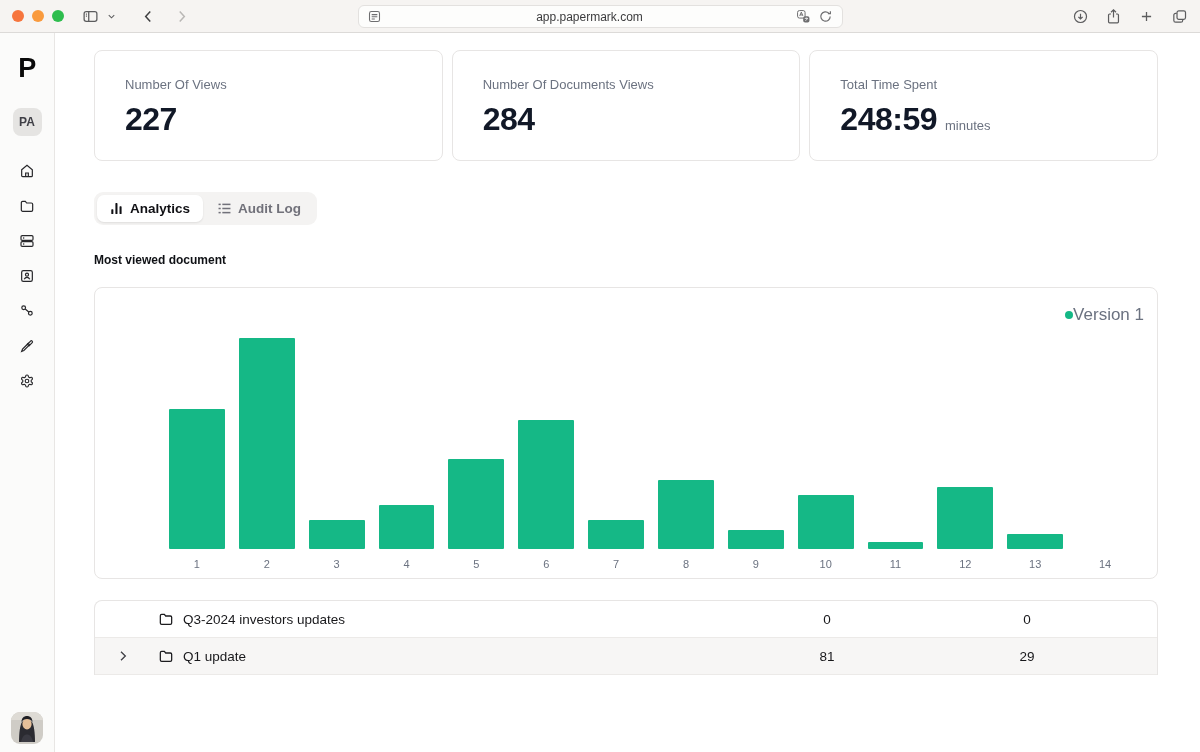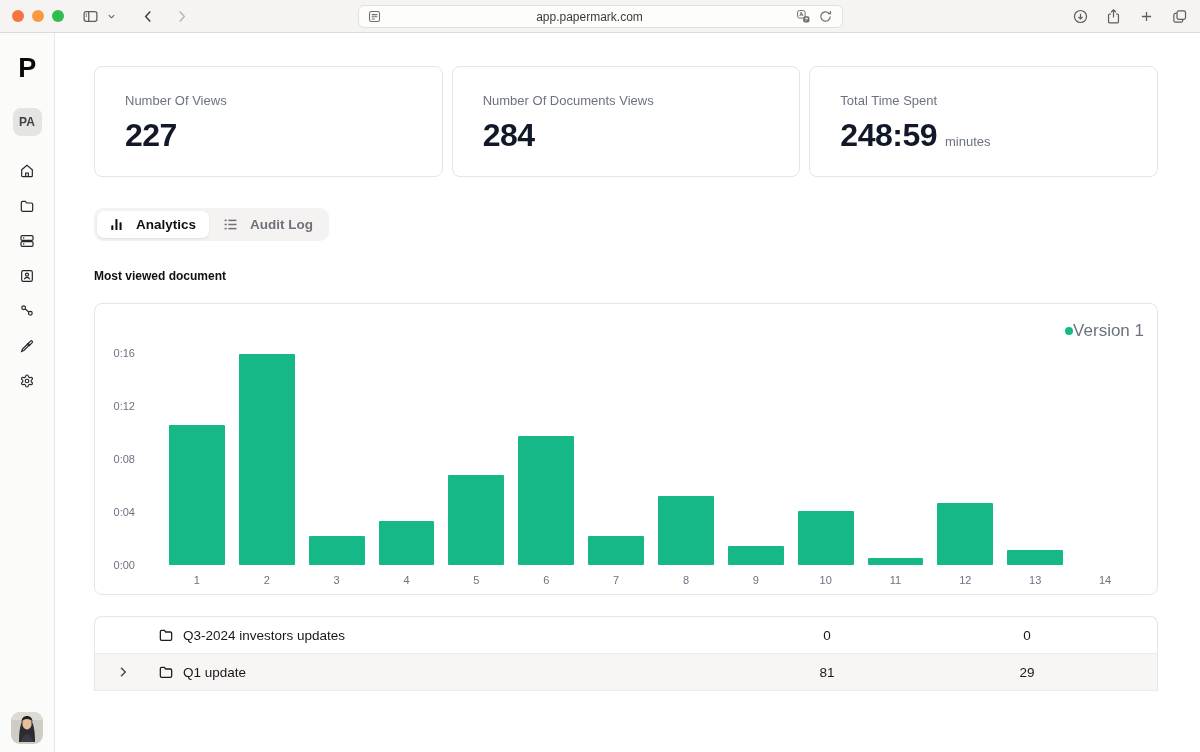--- a/index.html
+++ b/index.html
@@ -27,29 +27,29 @@
     color:#3f3f46; font-size:12px; font-weight:600; display:flex; align-items:center; justify-content:center; }
   .side-nav { margin-top:27px; display:flex; flex-direction:column; gap:19px; align-items:center; }
   .side-ic { width:16px; height:16px; color:#27272a; cursor:pointer; }
   .side-ic svg { width:16px; height:16px; display:block; }
   .avatar { position:absolute; left:11px; bottom:8px; width:32px; height:32px; border-radius:9px; overflow:hidden; }
 
   .main { flex:1; padding:17px 42px 0 39px; overflow:hidden; }
 
   
   .cards { display:flex; gap:9px; }
-  .card { flex:1; height:111px; background:#fff; border:1px solid #e7e5e4; border-radius:8px; padding:26px 30px 0;margin-top:16px; }
+  .card { flex:1; height:111px; background:#fff; border:1px solid #e7e5e4; border-radius:8px; padding:26px 30px 0; }
   .card .lbl { font-size:13px; color:#6b7280; }
   .card .val-row { margin-top:9px; display:flex; align-items:baseline; }
   .card .val { font-size:32px; font-weight:700; color:#111827; letter-spacing:-.5px; }
   .card .suffix { margin-left:8px; font-size:13px; color:#6b7280; }
 
   
   .tabs { margin-top:31px; display:inline-flex; background:#f4f3f2; border-radius:9px; padding:3px; gap:2px; }
-  .tab { display:flex; align-items:center; gap:13px; padding:6px 13px; border-radius:7px;
+  .tab { display:flex; align-items:center; gap:7px; padding:6px 13px; border-radius:7px;
     font-size:13.5px; font-weight:600; color:#71717a; cursor:pointer; }
   .tab.active { background:#fff; color:#101014; box-shadow:0 1px 2px rgba(0,0,0,.09); }
   .tab svg { width:13px; height:13px; }
 
   .sec-title { margin-top:28px; font-size:12px; font-weight:700; color:#0f1115; }
 
   
   .chart-card { margin-top:20px; position:relative; height:292px; background:#fff;
     border:1px solid #e7e5e4; border-radius:8px; }
   .legend { position:absolute; top:17px; right:13px; display:flex; align-items:center; 
@@ -274,27 +274,20 @@
       </div>
     </div>
 
     <div class="sec-title">Most viewed document</div>
 
     <div class="chart-card">
       <div class="legend">
         <span class="dot"></span>
         <span>Version 1</span>
       </div>
-      <div class="y-axis">
-          <div>0:16</div>
-          <div>0:12</div>
-          <div>0:08</div>
-          <div>0:04</div>
-          <div>0:00</div>
-        </div>
       <div class="plot">
           <div class="slot">
             <div class="bar" style="height: 66.25%;"></div>
           </div>
           <div class="slot">
             <div class="bar" style="height: 99.375%;"></div>
           </div>
           <div class="slot">
             <div class="bar" style="height: 13.75%;"></div>
           </div>

